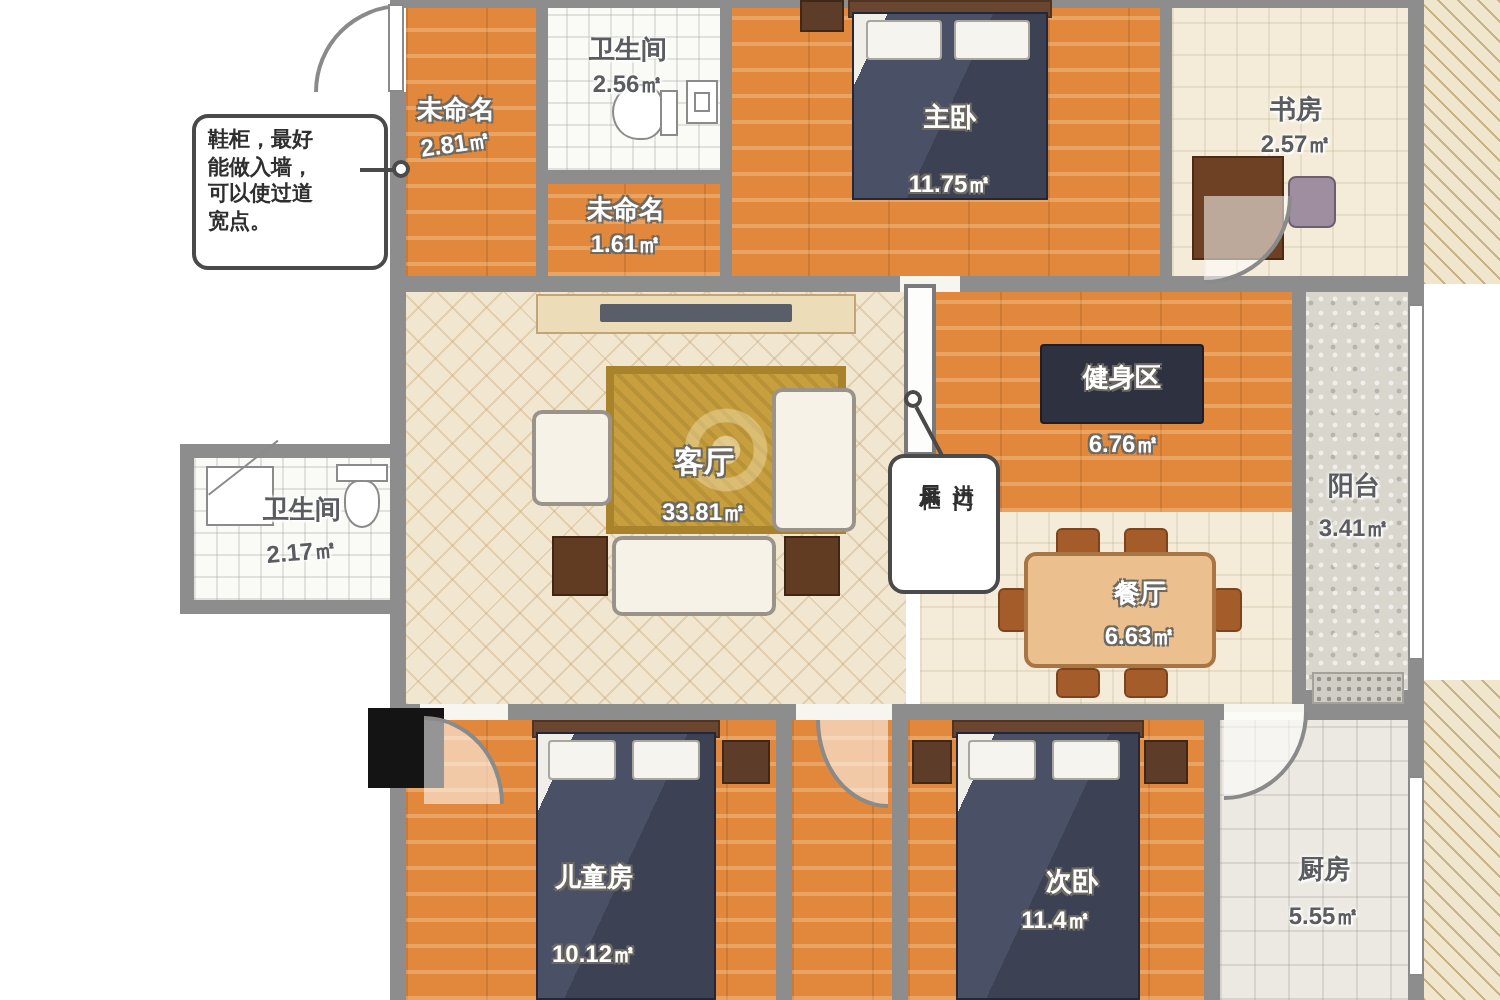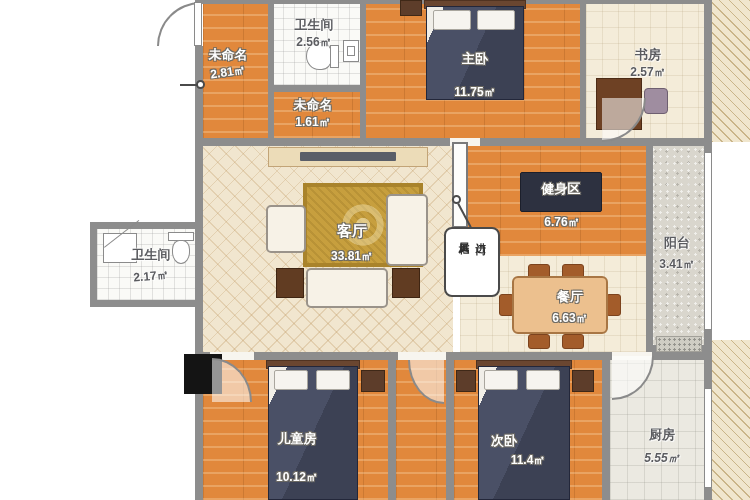--- a/index.html
+++ b/index.html
@@ -208,26 +208,32 @@
 
   <div class="lbl" style="left:548px;top:288px;width:44px;">餐厅</div>
   <div class="lbl area" style="left:542px;top:310px;width:56px;">6.63㎡</div>
 
   <div class="lbl dark" style="left:116px;top:246px;width:70px;">卫生间</div>
   <div class="lbl dark area" style="left:121px;top:268px;width:60px;transform:rotate(-5deg);">2.17㎡</div>
 
   <div class="lbl" style="left:262px;top:430px;width:70px;">儿童房</div>
   <div class="lbl area" style="left:260px;top:469px;width:74px;">10.12㎡</div>
 
-  <div class="lbl" style="left:476px;top:432px;width:56px;">次卧</div>
+  <div class="lbl" style="left:508px;top:432px;width:56px;">次卧</div>
   <div class="lbl area" style="left:494px;top:452px;width:68px;">11.4㎡</div>
 
   <div class="lbl dark" style="left:626px;top:426px;width:72px;">厨房</div>
-  <div class="lbl dark area" style="left:624px;top:450px;width:76px;font-style:italic;">5.55㎡</div>
-
+  <div class="lbl dark area" style="left:624px;top:450px;width:76px;">5.55㎡</div>
+
+  <div class="note" style="left:96px;top:57px;width:82px;height:64px;">
+    <div>鞋柜，最好</div>
+    <div>能做入墙，</div>
+    <div>可以使过道</div>
+    <div>宽点。</div>
+  </div>
   <div class="leader" style="left:180px;top:84px;width:20px;"></div>
   <div class="dot" style="left:196px;top:80px;"></div>
 
   <div class="note" style="left:444px;top:227px;width:44px;height:56px;display:flex;flex-direction:row;justify-content:center;gap:3px;padding:5px 4px;">
     <span class="vcol">屏风柜</span>
     <span class="vcol">进门</span>
   </div>
   <div class="leader" style="left:459px;top:203px;width:27px;transform:rotate(62deg);transform-origin:0 0;"></div>
   <div class="dot" style="left:452px;top:195px;"></div>
 

